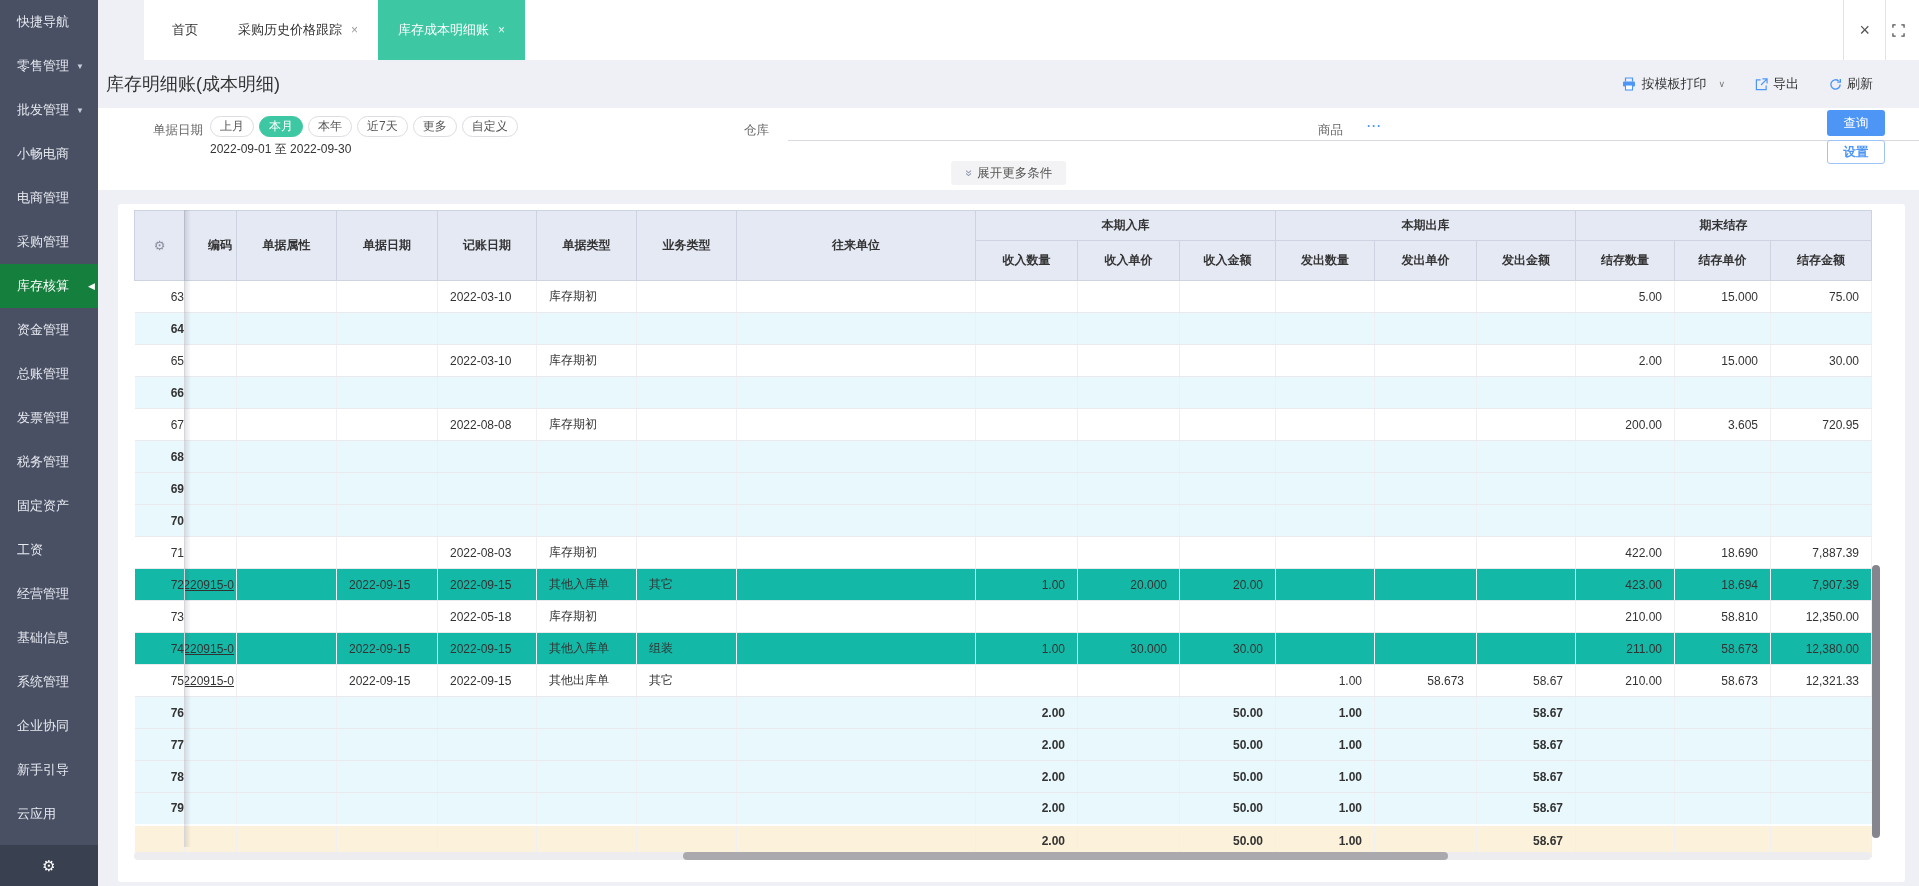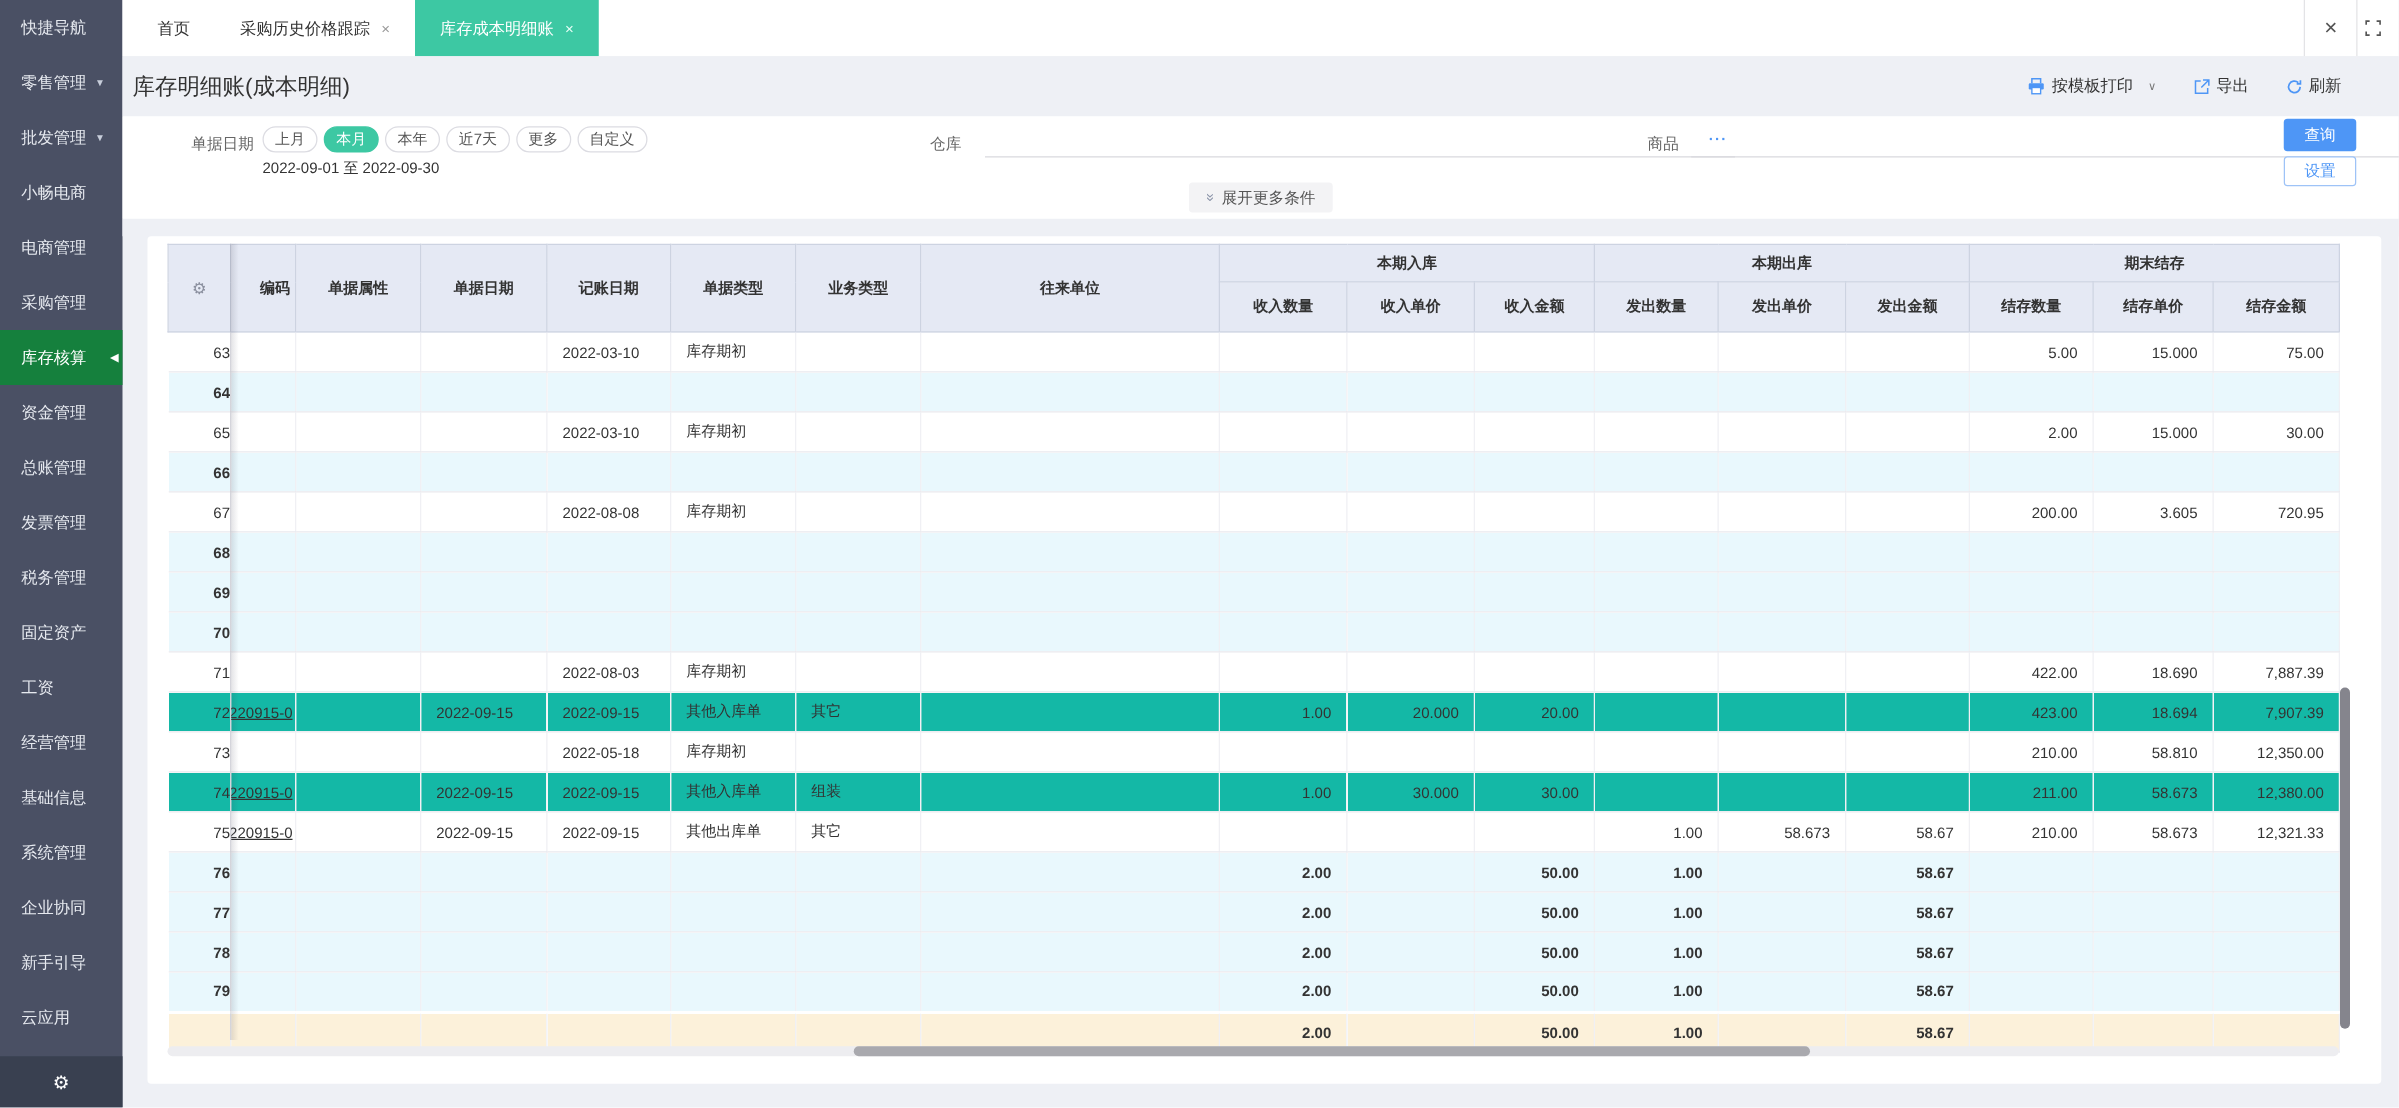--- a/index.html
+++ b/index.html
@@ -15,21 +15,21 @@
   .sb-caret { font-size:8px; margin-left:7px; color:#c7cdda; }
   .sb-active-arrow { position:absolute; right:3px; font-size:9px; color:#fff; }
   .sidebar-footer { position:absolute; left:0; right:0; bottom:0; height:41px;
                     background:#394050; display:flex; align-items:center; justify-content:center; }
   .sidebar-footer .gear { color:#fff; font-size:15px; cursor:pointer; }
 
   
   .main { flex:1; display:flex; flex-direction:column; position:relative; }
 
   
-  .tabbar { height:45px; background:#fff; display:flex; align-items:stretch; }
+  .tabbar { height:60px; background:#fff; display:flex; align-items:stretch;margin-left:46px; }
   .tabs { display:flex; align-items:stretch; padding-left:8px; }
   .tab { display:flex; align-items:center; padding:0 20px; font-size:13px; color:#333; cursor:pointer; }
   .tab.active { background:#3dc8a3; color:#fff; }
   .tab-close { margin-left:9px; font-size:12px; color:#999; cursor:pointer; }
   .tab.active .tab-close { color:#e8fff7; }
   .tabbar-right { margin-left:auto; display:flex; align-items:center; border-left:1px solid #e3e3e6; }
   .win-close { font-size:18px; color:#555; padding:0 15px; cursor:pointer; }
   .win-full { padding:0 14px 0 6px; cursor:pointer; display:flex; align-items:center; border-left:1px solid #e3e3e6; height:100%; }
 
   
@@ -45,21 +45,21 @@
   .pills { position:absolute; left:112px; top:8px; display:flex; gap:5px; }
   .pill { height:21px; line-height:19px; padding:0 9px; border:1px solid #dcdce2; border-radius:11px;
           color:#555; cursor:pointer; background:#fff; white-space:nowrap; }
   .pill.selected { background:#3dc8a3; border-color:#3dc8a3; color:#fff; }
   .date-range { position:absolute; left:112px; top:33px; color:#333; }
   .f-input { position:absolute; top:5px; height:28px; border-bottom:1px solid #d9d9de; cursor:text; }
   .f-more { position:absolute; right:6px; top:6px; color:#4e96f6; letter-spacing:1px; font-weight:bold; cursor:pointer; }
   .btn-query { position:absolute; left:1729px; top:2px; width:58px; height:26px; background:#4e96f6;
                color:#fff; border:none; border-radius:3px; font-size:12.5px; cursor:pointer; }
   .btn-settings { position:absolute; left:1729px; top:32px; width:58px; height:24px; background:#fff;
-                  color:#4e96f6; border:1px solid #9ec3f7; border-radius:3px; font-size:12.5px; cursor:pointer; }
+                  color:#4e96f6; border:1px solid #9ec3f7; border-radius:3px; font-size:12.5px; cursor:pointer;font-weight:bold; }
   .expand-btn { position:absolute; left:50%; transform:translateX(-50%); top:53px; height:24px;
                 background:#f3f3f5; border-radius:3px; padding:0 14px; display:flex; align-items:center;
                 gap:6px; color:#555; font-size:12.5px; cursor:pointer; }
   .expand-ico { display:inline-block; transform:rotate(90deg); color:#8a93a8; font-size:12px; }
 
   .gap { height:14px; background:#eef0f5; }
 
   
   .table-card { height:678px; margin:0 14px 0 20px; background:#fff; border-radius:3px; position:relative; overflow:hidden; }
   table { position:absolute; left:16px; top:6px; width:1737px; table-layout:fixed; border-collapse:collapse; }

